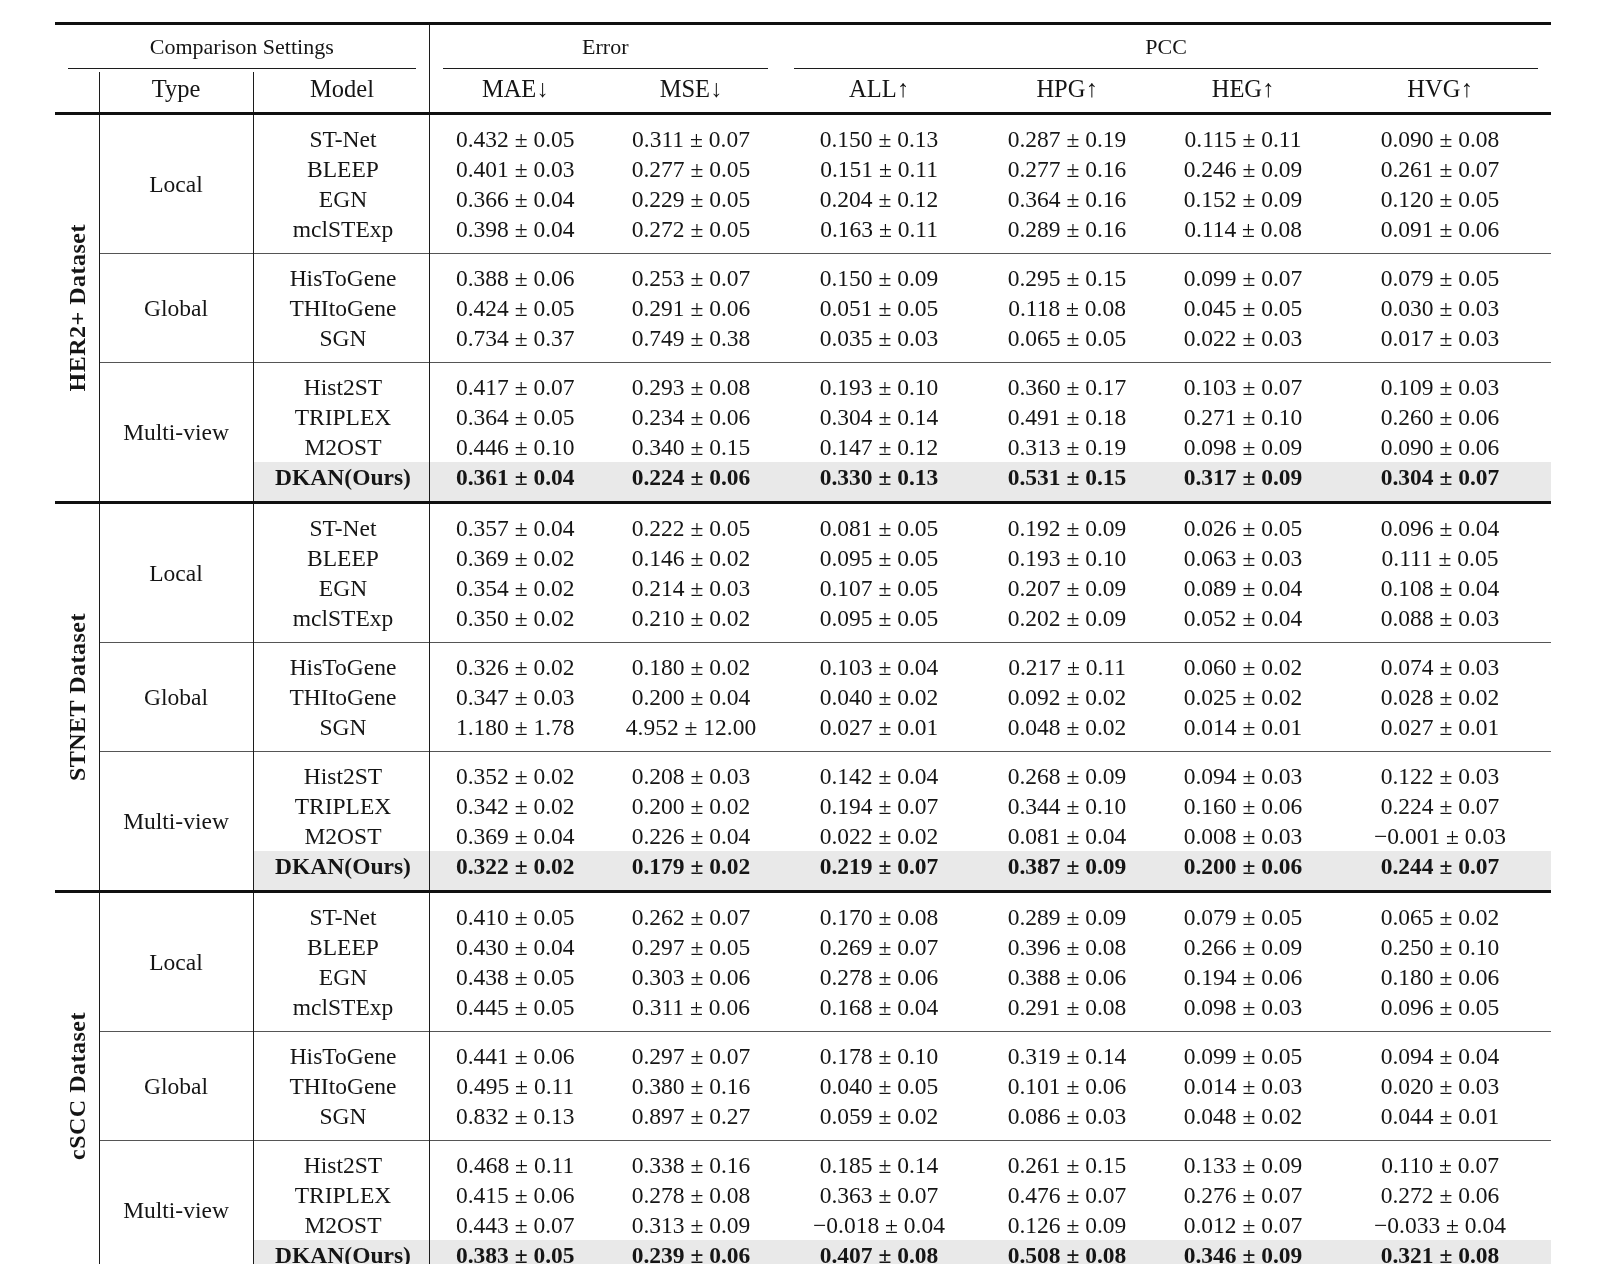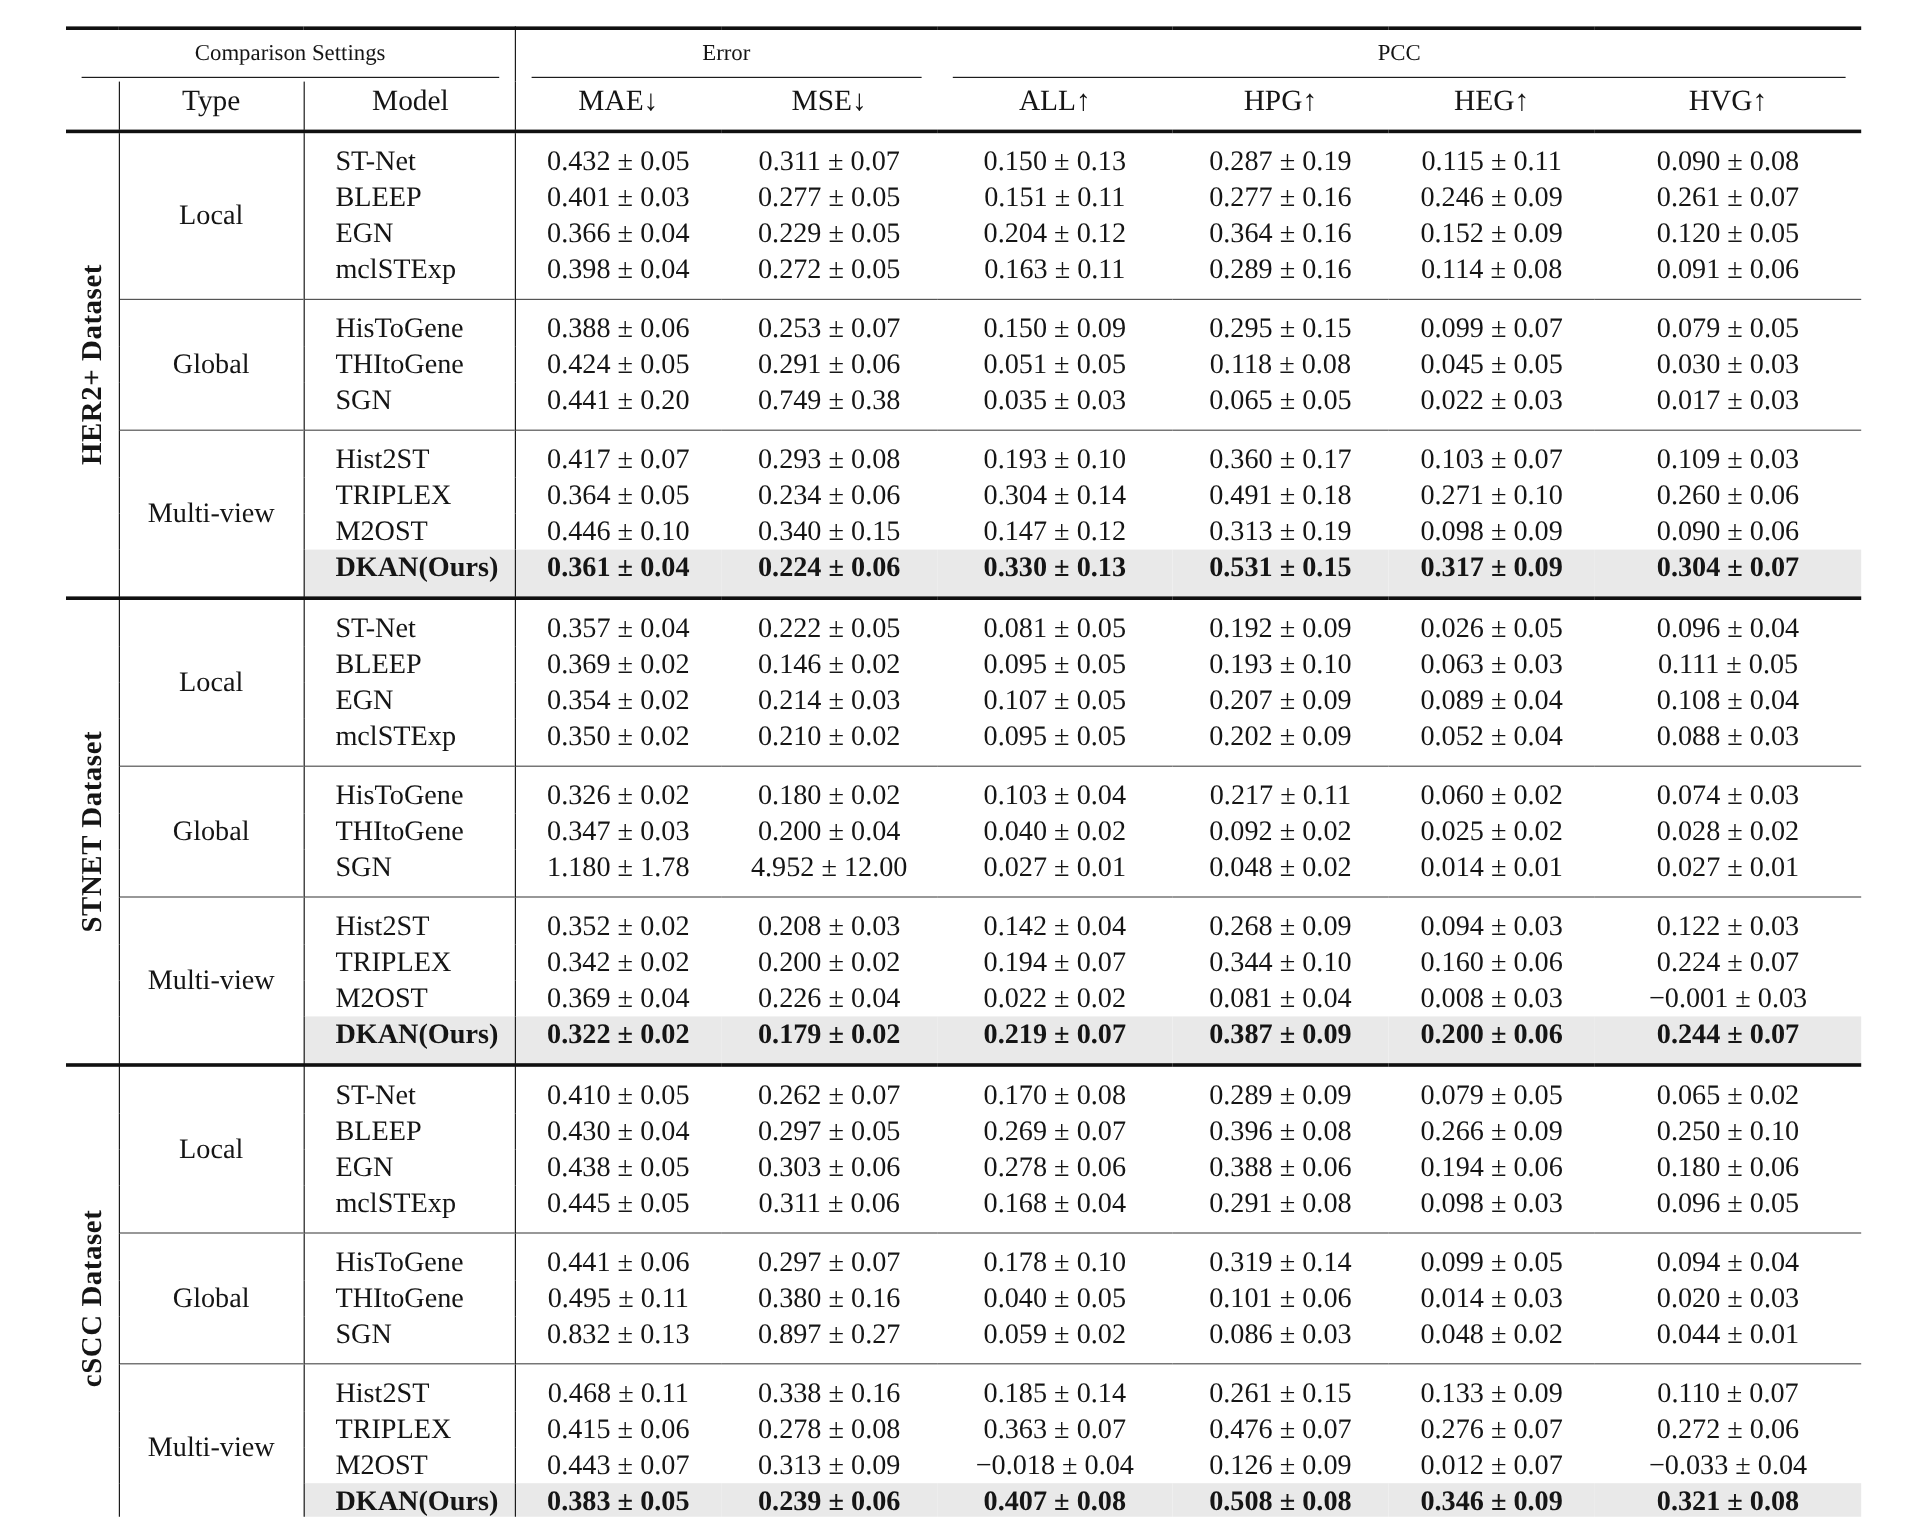--- a/index.html
+++ b/index.html
@@ -15,35 +15,35 @@
     width:1496px; margin:22px 0 0 55px;
     border-top:3.5px solid #101010;
     border-bottom:3.5px solid #101010;
   }
   thead { border-bottom:3px solid #101010; }
   tbody.section { border-top:3px solid #101010; }
 
   th, td { font-weight:normal; padding:0 6px; font-size:23.5px; }
 
   
-  .row-groups th { font-size:19px; padding:9px 0 4px 0; text-align:center; }
+  .row-groups th { font-size:22px; padding:9px 0 4px 0; text-align:center; }
   .row-cmid td { padding:0; height:8px; }
   .cmid { height:0; border-top:1.6px solid #1c1c1c; margin:0 13px; }
   .row-cols th { font-size:24.5px; padding:3px 8px 9px 8px; text-align:center; }
   .row-cols th.h-model { text-align:center; padding-left:10px; }
 
   
   .bl { border-left:1.6px solid #1c1c1c; }
   .c-type { border-left:1.6px solid #1c1c1c; border-right:1.6px solid #1c1c1c;
             text-align:center; vertical-align:middle;margin-left:36px; }
   .c-mae { border-left:1.6px solid #1c1c1c;margin-left:37px; }
 
   
   td { line-height:30px; }
-  .c-model { text-align:left; padding-left:26px; }
+  .c-model { text-align:center; padding-left:10px; }
   .c-val { text-align:center; }
   .g-first { padding-top:9px; }
   .g-last { padding-bottom:9px; }
   .sep { border-top:1.4px solid #555555; }
 
   
   tr.hl td { background:var(--hl,#e9e9e9);font-weight:bold; }
   tr.hl td.c-val { font-weight:bold; }
 
   
@@ -154,21 +154,21 @@
           <td class="c-model">THItoGene</td>
           <td class="c-val c-mae">0.424 ± 0.05</td>
           <td class="c-val">0.291 ± 0.06</td>
           <td class="c-val">0.051 ± 0.05</td>
           <td class="c-val">0.118 ± 0.08</td>
           <td class="c-val">0.045 ± 0.05</td>
           <td class="c-val">0.030 ± 0.03</td>
         </tr>
         <tr>
           <td class="c-model g-last">SGN</td>
-          <td class="c-val c-mae g-last">0.441 ± 0.20</td>
+          <td class="c-val c-mae g-last">0.734 ± 0.37</td>
           <td class="c-val g-last">0.749 ± 0.38</td>
           <td class="c-val g-last">0.035 ± 0.03</td>
           <td class="c-val g-last">0.065 ± 0.05</td>
           <td class="c-val g-last">0.022 ± 0.03</td>
           <td class="c-val g-last">0.017 ± 0.03</td>
         </tr>
         <tr>
           <td class="c-type sep" rowspan="4">Multi-view</td>
           <td class="c-model g-first sep">Hist2ST</td>
           <td class="c-val c-mae g-first sep">0.417 ± 0.07</td>

